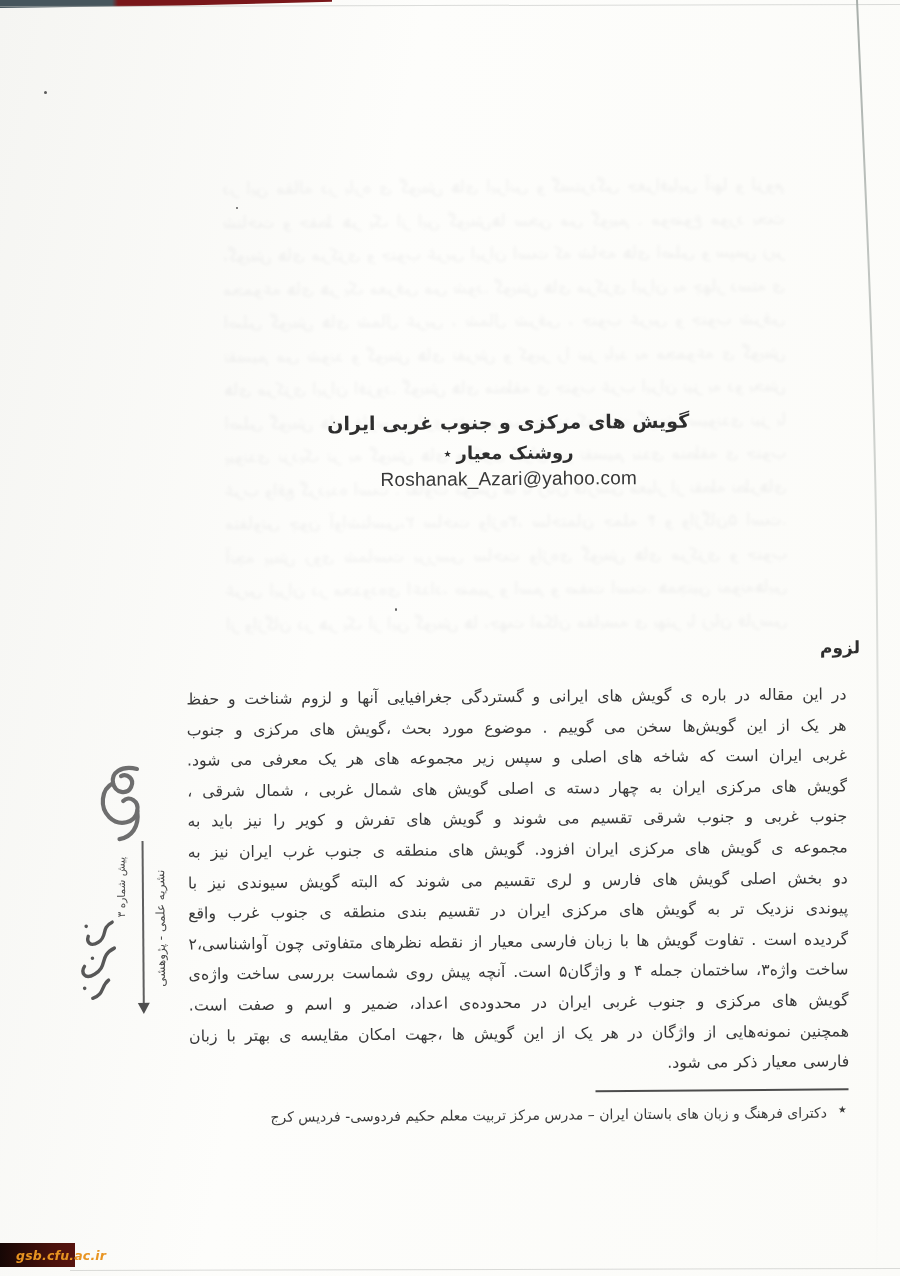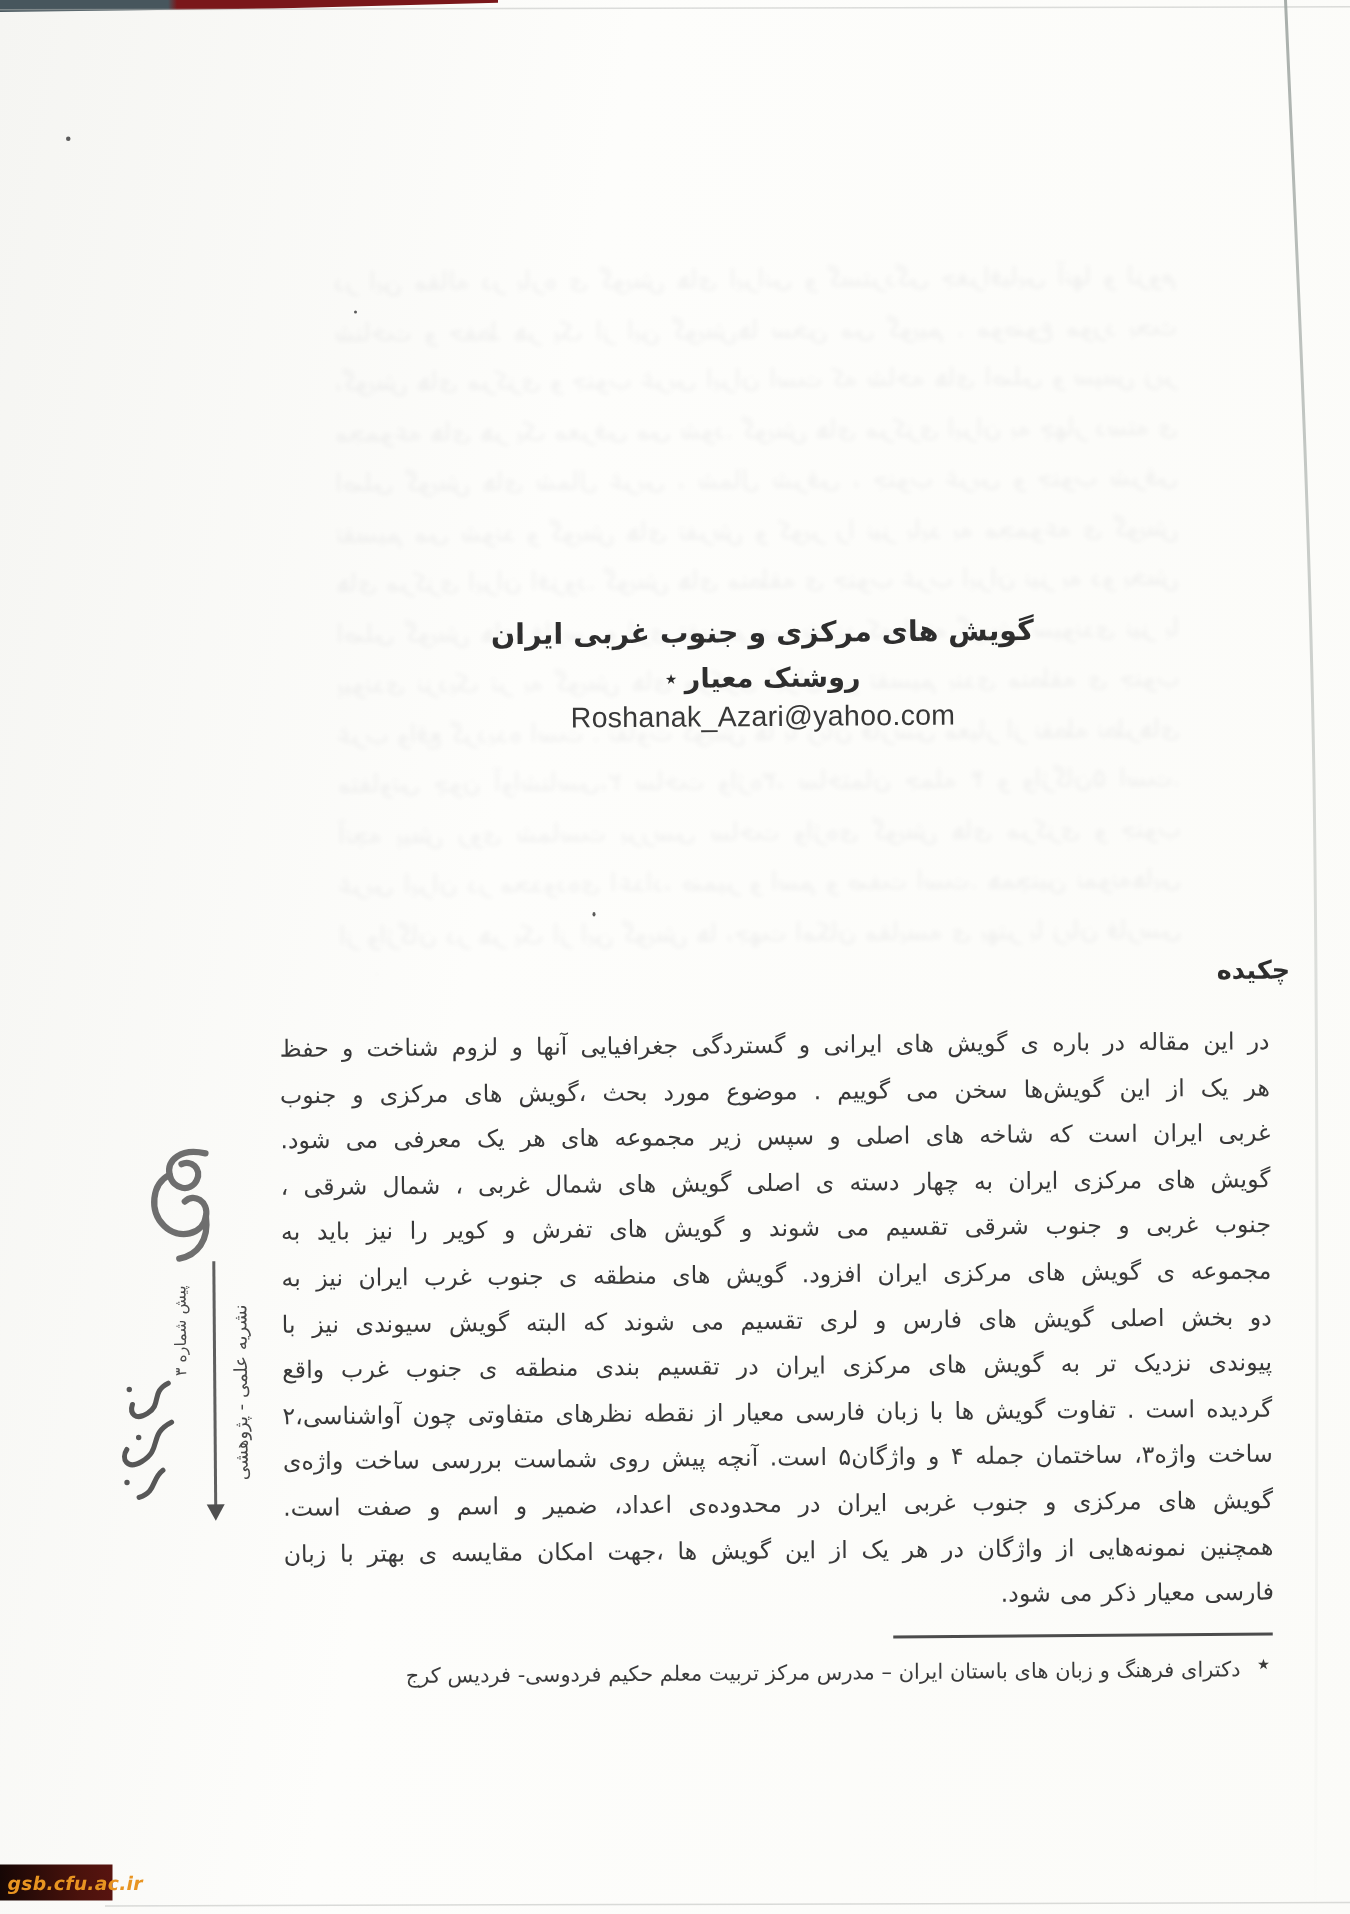--- a/index.html
+++ b/index.html
@@ -56,21 +56,21 @@
     border-left:6px solid transparent;border-right:6px solid transparent;border-top:11px solid #4f4f4f;}
   .issue-label{position:absolute;left:85px;top:878px;width:72px;text-align:center;
     font-size:10.5px;color:#4a4a4a;direction:rtl;transform:rotate(-90deg);white-space:nowrap;}
   .journal-type-label{position:absolute;left:88px;top:918px;width:146px;height:15px;text-align:center;
     font-size:12px;color:#474747;direction:rtl;transform:rotate(-90deg);white-space:nowrap;}
   .calligraphy{position:absolute;left:78px;top:915px;}
 
   
   .watermark{position:absolute;left:0;top:1243px;width:75px;height:24px;box-sizing:border-box;
     background:linear-gradient(to right,#160705,#4a120c 70%,#581410);
-    display:flex;align-items:center;padding-left:5px;}
+    display:flex;align-items:center;padding-left:16px;}
   .watermark span{font-style:italic;font-weight:bold;font-size:12.5px;color:#e89421;letter-spacing:.2px;
     font-family:"DejaVu Sans",sans-serif;}
 </style>
 </head>
 <body>
 
 <div class="top-strip"></div>
 <div class="top-hairline"></div>
 <svg class="right-edge" width="60" height="1276" viewBox="0 0 60 1276">
   <defs>
@@ -91,21 +91,21 @@
 <div class="scan-rotate">
 
   <div class="ghost">در این مقاله در باره ی گویش های ایرانی و گستردگی جغرافیایی  آنها و لزوم شناخت و حفظ هر یک از این گویش‌ها سخن می گوییم . موضوع مورد بحث ،گویش های مرکزی و جنوب غربی ایران است که  شاخه های اصلی و سپس زیر مجموعه های هر یک معرفی می شود. گویش های مرکزی ایران به چهار دسته ی اصلی گویش های شمال غربی ، شمال شرقی ، جنوب غربی و جنوب شرقی تقسیم می شوند و گویش های تفرش و کویر را نیز باید به مجموعه ی گویش های مرکزی ایران افزود.  گویش های  منطقه ی جنوب غرب ایران نیز به دو بخش اصلی گویش های فارس و لری تقسیم می شوند که البته گویش سیوندی نیز با پیوندی نزدیک تر به گویش های مرکزی ایران در تقسیم بندی منطقه ی جنوب غرب واقع گردیده است . تفاوت گویش ها با زبان فارسی معیار از نقطه نظرهای متفاوتی چون آواشناسی،۲ ساخت واژه۳، ساختمان جمله ۴ و واژگان۵ است. آنچه پیش روی شماست بررسی ساخت واژه‌ی گویش های مرکزی و جنوب غربی ایران در محدوده‌ی اعداد، ضمیر و اسم و صفت است. همچنین نمونه‌هایی از واژگان در هر یک از این گویش ها ،جهت امکان مقایسه ی بهتر با زبان فارسی معیار ذکر می شود.</div>
 
   <div class="title-block">
     <div class="doc-title">گویش های مرکزی و جنوب غربی ایران</div>
     <div class="doc-author"><span>روشنک معیار</span><span class="star">٭</span></div>
     <div class="doc-email">Roshanak_Azari@yahoo.com</div>
   </div>
 
-  <div class="abstract-heading">چکیده</div>
+  <div class="abstract-heading">لزوم</div>
   <div class="abstract">
     <div class="line">در این مقاله در باره ی گویش های ایرانی و گستردگی جغرافیایی  آنها و لزوم شناخت و حفظ</div>
     <div class="line">هر یک از این گویش‌ها سخن می گوییم . موضوع مورد بحث ،گویش های مرکزی و جنوب</div>
     <div class="line">غربی ایران است که  شاخه های اصلی و سپس زیر مجموعه های هر یک معرفی می شود.</div>
     <div class="line">گویش های مرکزی ایران به چهار دسته ی اصلی گویش های شمال غربی ، شمال شرقی ،</div>
     <div class="line">جنوب غربی و جنوب شرقی تقسیم می شوند و گویش های تفرش و کویر را نیز باید به</div>
     <div class="line">مجموعه ی گویش های مرکزی ایران افزود.  گویش های  منطقه ی جنوب غرب ایران نیز به</div>
     <div class="line">دو بخش اصلی گویش های فارس و لری تقسیم می شوند که البته گویش سیوندی نیز با</div>
     <div class="line">پیوندی نزدیک تر به گویش های مرکزی ایران در تقسیم بندی منطقه ی جنوب غرب واقع</div>
     <div class="line">گردیده است . تفاوت گویش ها با زبان فارسی معیار از نقطه نظرهای متفاوتی چون آواشناسی،۲</div>

